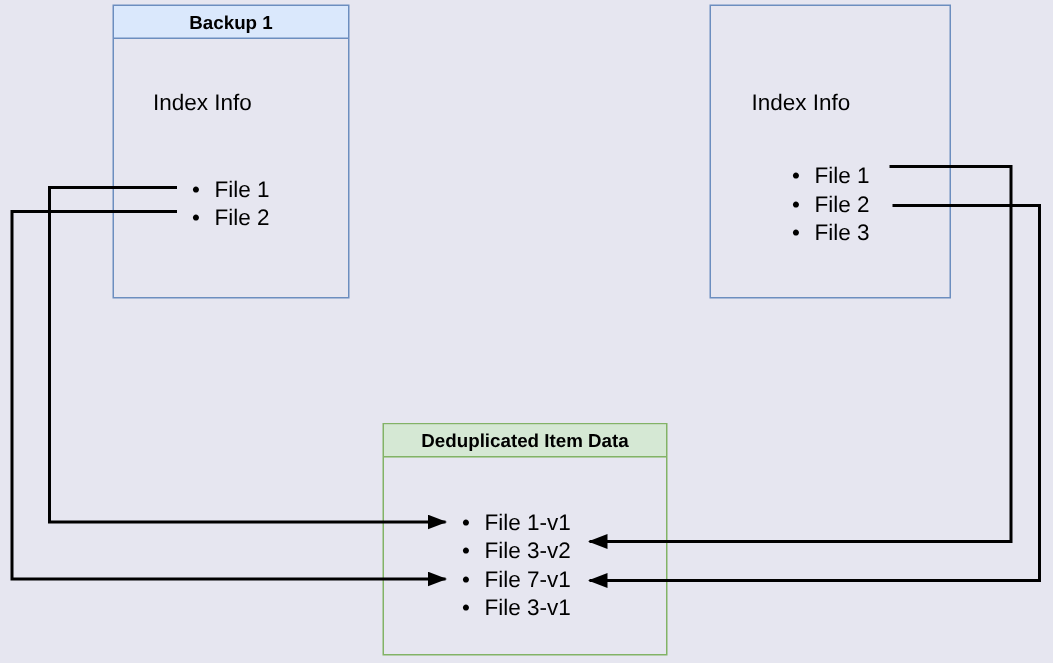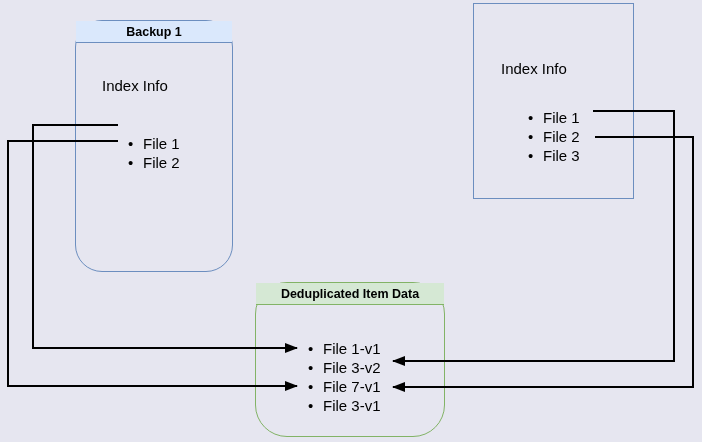--- a/index.html
+++ b/index.html
@@ -25,21 +25,21 @@
     height: 21px;
     border-bottom: 1.5px solid;
     display: flex;
     align-items: center;
     justify-content: center;
     font-weight: bold;
     font-size: 12.5px;
   }
   .node.blue { border-color: #6c8ebf; }
   .node.blue .node-header { background: #dae8fc; border-color: #6c8ebf; }
-  .node.green { border-color: #82b366; border-radius: 32px; }
+  .node.green { border-color: #82b366; }
   .node.green .node-header { background: #d5e8d4; border-color: #82b366; }
 
   .section-label {
     position: absolute;
     font-size: 15px;
     white-space: nowrap;
     text-align: center;
   }
   .bullet-list { position: absolute; }
   .bullet-row {
@@ -65,21 +65,21 @@
     fill: none;
     stroke: #000;
     stroke-width: 2;
   }
 </style>
 </head>
 <body>
 
 <div class="canvas">
 
-  <div class="node blue" style="left:75px; top:20px; width:158px; height:252px;border-radius:27px;">
+  <div class="node blue" style="left:75px; top:3px; width:158px; height:196px;">
     <div class="node-header">
       <span>Backup 1</span>
     </div>
     <div class="section-label" style="left:26px; top:56px;">Index Info</div>
     <div class="bullet-list" style="left:52px; top:113px;">
       <div class="bullet-row">
         <span class="dot">•</span>
         <span>File 1</span>
       </div>
       <div class="bullet-row">

